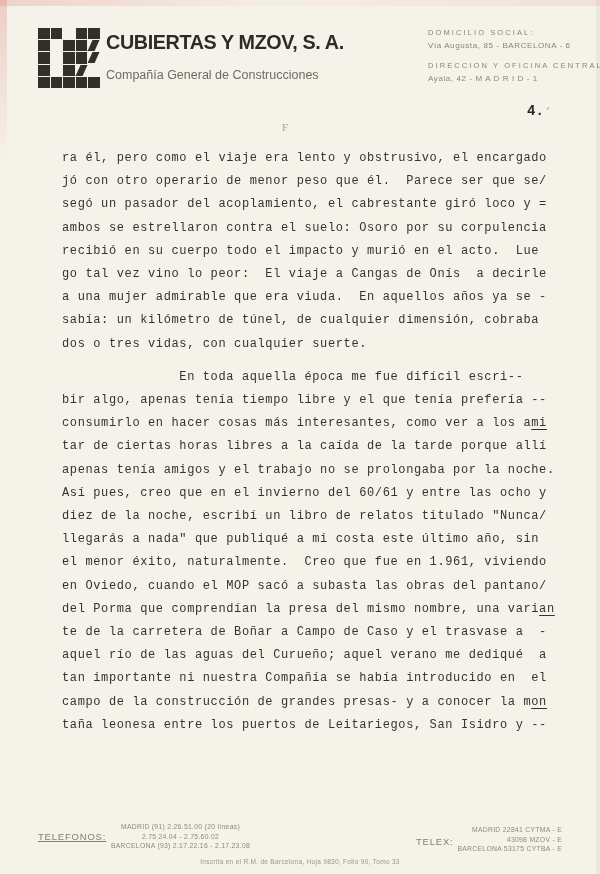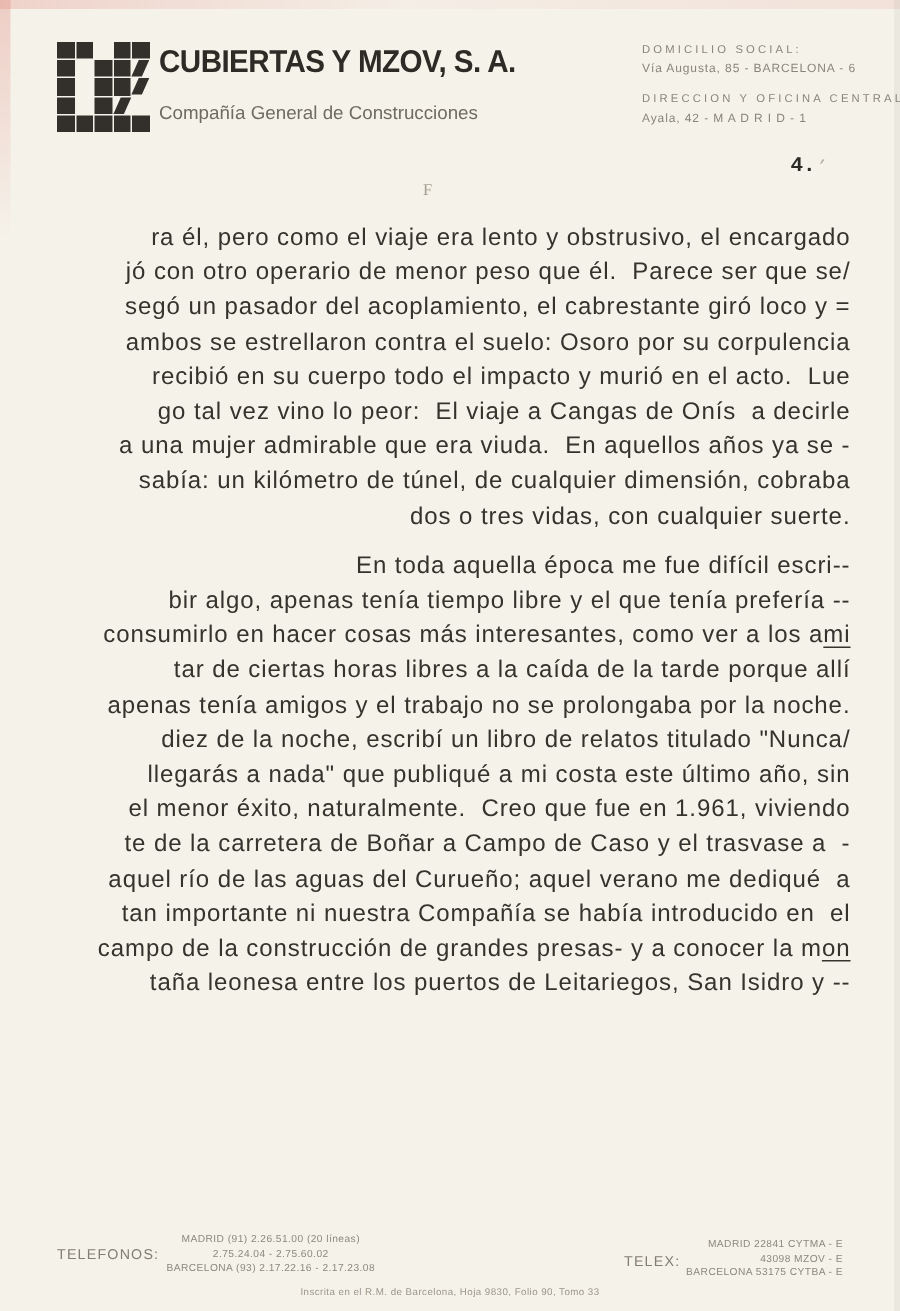--- a/index.html
+++ b/index.html
@@ -33,27 +33,27 @@
   .hr-value { font-size:8px; letter-spacing:0.6px; color:#8a857b; margin:0 0 11px 0; white-space:nowrap; }
 
   .page-num { position:absolute; left:527px; top:103px; font-size:14px; font-weight:bold; color:#2c2a26;
     font-family:"Liberation Mono", monospace; }
   .page-tick { display:inline-block; color:#b3aca0; font-weight:normal; transform:rotate(12deg); font-size:11px; }
   .stray-mark { position:absolute; left:282px; top:121px; font-size:11px; color:#a59f93;
     font-family:"Liberation Serif", serif; }
 
   
   .letter-body { position:absolute; left:62px; top:147px; width:505px; }
-  .line { font-family:Liberation Sans, sans-serif; font-size:16px; letter-spacing:0.62px;
-    line-height:23.2px; white-space:pre; color:#36332d;text-align:right; }
+  .line { font-family:Liberation Mono, monospace; font-size:12px; letter-spacing:0.62px;
+    line-height:23.2px; white-space:pre; color:#36332d; }
   .para-start { margin-top:10px; }
   .uline { text-decoration:underline; text-underline-offset:3px; }
 
   
-  .tel-label { position:absolute; left:38px; top:831px; font-size:9.5px; letter-spacing:0.8px; color:#827e74; }
+  .tel-label { position:absolute; left:38px; top:831px; font-size:9.5px; letter-spacing:0.8px; color:#827e74;text-decoration:underline; }
   .tel-lines { position:absolute; left:88px; top:822px; width:185px; text-align:center;
     font-size:6.8px; line-height:9.6px; letter-spacing:0.3px; color:#8d897e; }
   .telex-label { position:absolute; left:416px; top:836px; font-size:9.5px; letter-spacing:0.8px; color:#827e74; }
   .telex-lines { position:absolute; left:392px; top:825px; width:170px; text-align:right;
     font-size:6.8px; line-height:9.6px; letter-spacing:0.3px; color:#8d897e; }
   .registry { position:absolute; left:0; right:0; top:858px; text-align:center;
     font-size:6.5px; letter-spacing:0.3px; color:#9b968a; }
 </style>
 </head>
 <body>
@@ -117,23 +117,26 @@
       <div class="line">recibió en su cuerpo todo el impacto y murió en el acto.  Lue</div>
       <div class="line">go tal vez vino lo peor:  El viaje a Cangas de Onís  a decirle</div>
       <div class="line">a una mujer admirable que era viuda.  En aquellos años ya se -</div>
       <div class="line">sabía: un kilómetro de túnel, de cualquier dimensión, cobraba</div>
       <div class="line">dos o tres vidas, con cualquier suerte.</div>
       <div class="line para-start">               En toda aquella época me fue difícil escri--</div>
       <div class="line">bir algo, apenas tenía tiempo libre y el que tenía prefería --</div>
       <div class="line"><span>consumirlo en hacer cosas más interesantes, como ver a los a</span><span class="uline">mi</span></div>
       <div class="line">tar de ciertas horas libres a la caída de la tarde porque allí</div>
       <div class="line">apenas tenía amigos y el trabajo no se prolongaba por la noche.</div>
+      <div class="line">Así pues, creo que en el invierno del 60/61 y entre las ocho y</div>
       <div class="line">diez de la noche, escribí un libro de relatos titulado "Nunca/</div>
       <div class="line">llegarás a nada" que publiqué a mi costa este último año, sin</div>
       <div class="line">el menor éxito, naturalmente.  Creo que fue en 1.961, viviendo</div>
+      <div class="line">en Oviedo, cuando el MOP sacó a subasta las obras del pantano/</div>
+      <div class="line"><span>del Porma que comprendían la presa del mismo nombre, una vari</span><span class="uline">an</span></div>
       <div class="line">te de la carretera de Boñar a Campo de Caso y el trasvase a  -</div>
       <div class="line">aquel río de las aguas del Curueño; aquel verano me dediqué  a</div>
       <div class="line">tan importante ni nuestra Compañía se había introducido en  el</div>
       <div class="line"><span>campo de la construcción de grandes presas- y a conocer la m</span><span class="uline">on</span></div>
       <div class="line">taña leonesa entre los puertos de Leitariegos, San Isidro y --</div>
     </div>
 
   <div class="tel-label">TELEFONOS:</div>
   <div class="tel-lines">
       <div>MADRID (91) 2.26.51.00 (20 líneas)</div>

